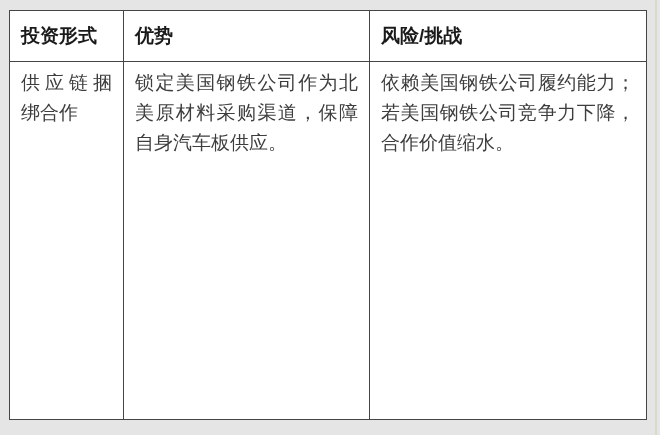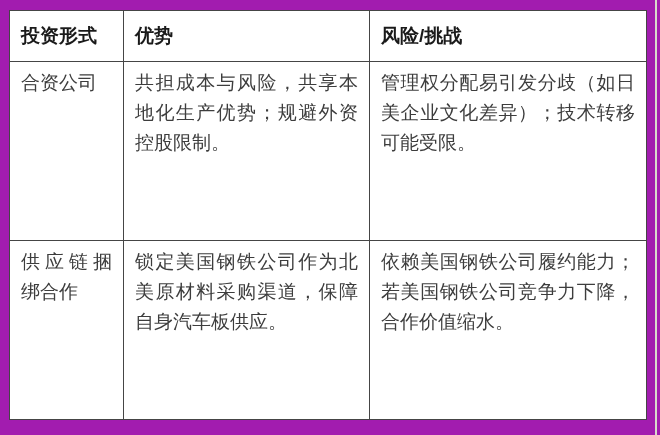--- a/index.html
+++ b/index.html
@@ -4,21 +4,21 @@
 <style>
   html, body {
     margin: 0;
     padding: 0;
     background: #ffffff;
   }
   .page {
     position: relative;
     width: 660px;
     height: 435px;
-    background: #a21caf;
+    background: #e5e5e5;
     overflow: hidden;
     font-family: "Liberation Sans", "DejaVu Sans", sans-serif;
   }
   table.invest-table {
     position: absolute;
     left: 9px;
     top: 10px;
     width: 637px;
     height: 410px;
     border-collapse: collapse;
@@ -77,25 +77,20 @@
       <col class="c3">
     </colgroup>
     <thead>
       <tr class="header-row">
         <th>投资形式</th>
         <th>优势</th>
         <th>风险/挑战</th>
       </tr>
     </thead>
     <tbody>
-      <tr class="row-1">
-        <td>合资公司</td>
-        <td>共担成本与风险，共享本地化生产优势；规避外资控股限制。</td>
-        <td>管理权分配易引发分歧（如日美企业文化差异）；技术转移可能受限。</td>
-      </tr>
       <tr class="row-4">
         <td>供应链捆绑合作</td>
         <td>锁定美国钢铁公司作为北美原材料采购渠道，保障自身汽车板供应。</td>
         <td>依赖美国钢铁公司履约能力；若美国钢铁公司竞争力下降，合作价值缩水。</td>
       </tr>
     </tbody>
   </table>
 
   <div class="edge-line"></div>
 

